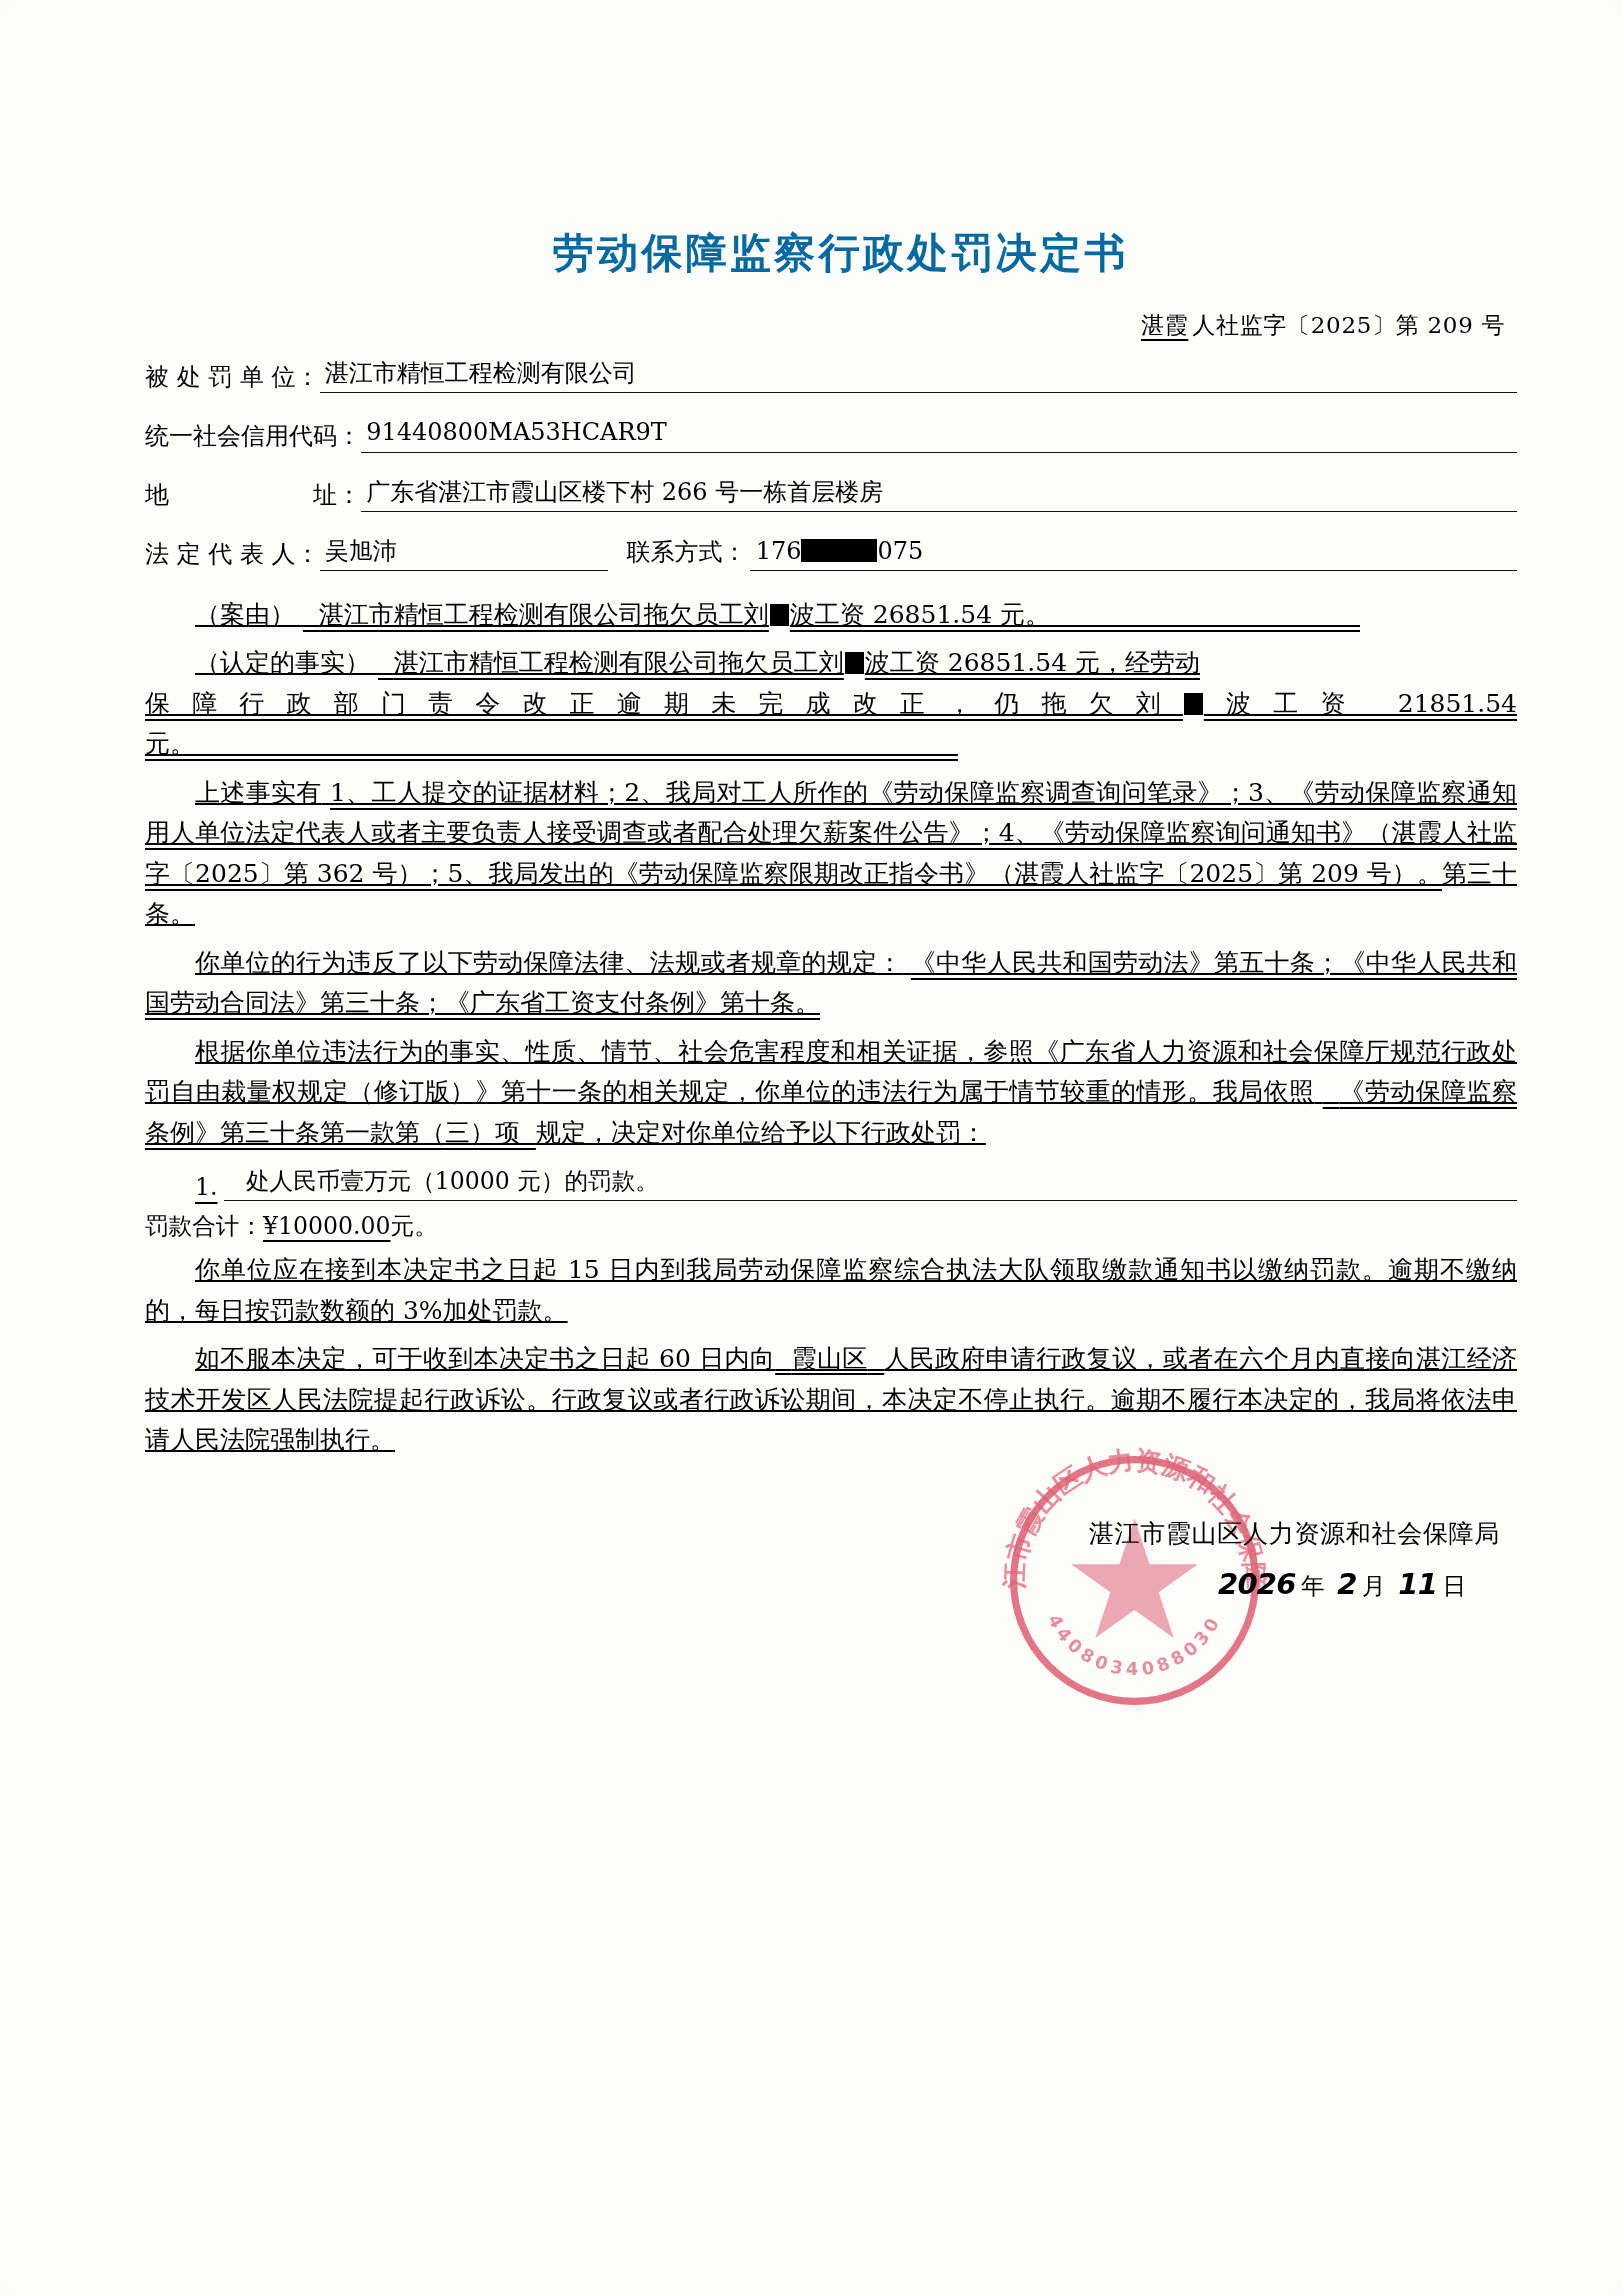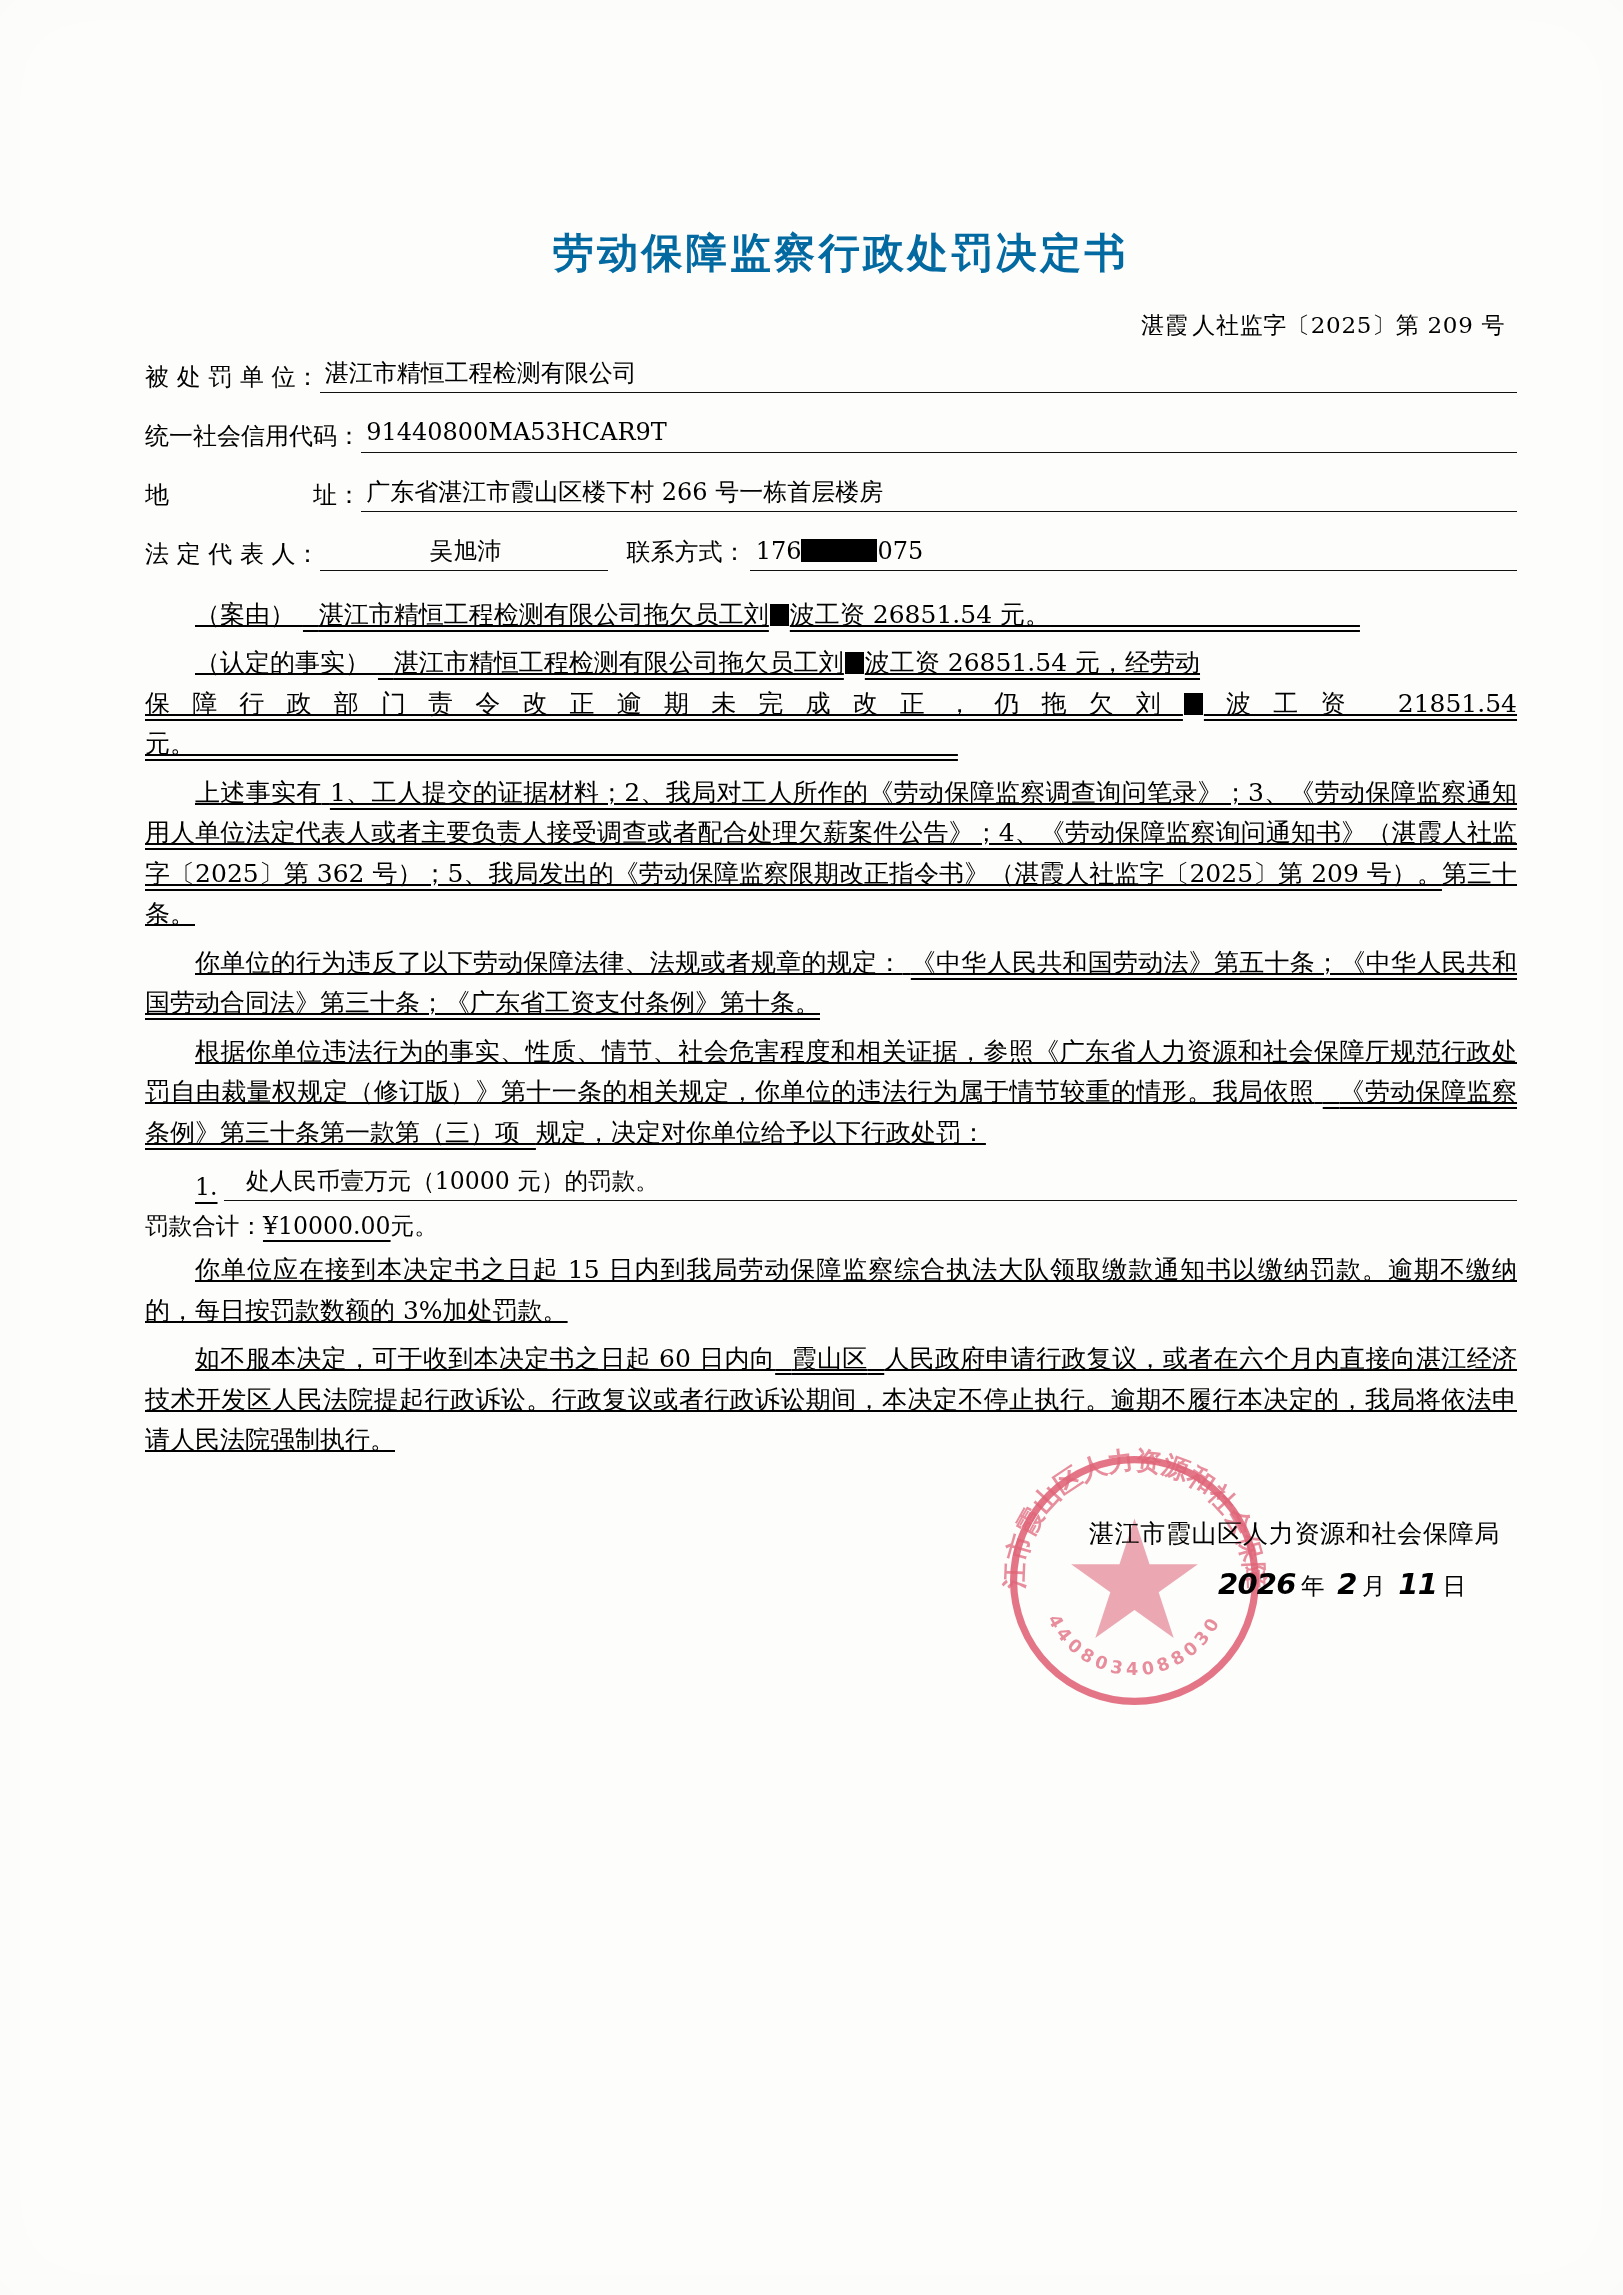--- a/index.html
+++ b/index.html
@@ -41,20 +41,21 @@
     padding-left: 19.6px;
     color: #0369a1;
   }
   .doc-number-row {
     text-align: right;
     font-size: 23px;
     margin: 29px 11.8px 17px 0;
     letter-spacing: 0.7px;
   }
   .doc-number-row .ul {
+    text-decoration: underline;
     text-underline-offset: 5.9px;
     padding: 0 3.9px;
     margin-top: 46px;
   }
 
   
   .field-row {
     display: flex;
     align-items: flex-end;
     font-size: 24px;
@@ -69,21 +70,20 @@
   .field-value {
     flex: 1 1 auto;
     border-bottom: 1.6px solid #111;
     padding: 0 2.6px 2.6px 5.2px;
     min-height: 27.5px;
     white-space: nowrap;
     overflow: hidden;
   }
   .field-value.short {
     flex: 0 0 281px;
-    text-align: center;
   }
   .inline-label {
     flex: 0 0 auto;
     padding: 0 3.9px 2.6px 18.3px;
     white-space: pre;
   }
 
   
   .para {
     font-size: 25px;

